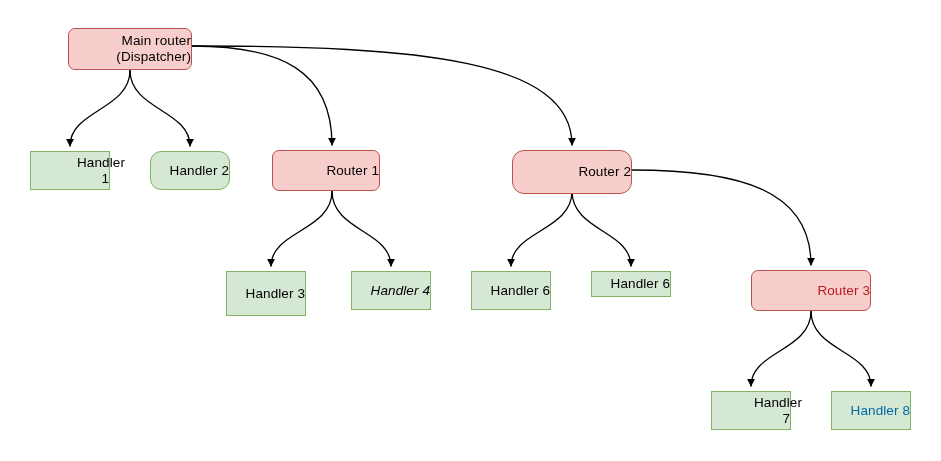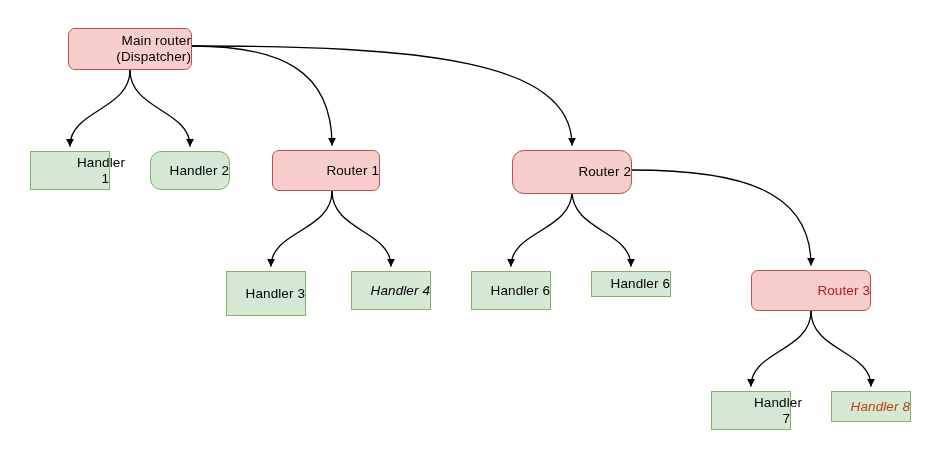--- a/index.html
+++ b/index.html
@@ -81,16 +81,16 @@
       <div class="node handler" style="left: 30px; top: 151px; width: 80px; height: 39px; background: rgb(213, 232, 212); border-color: rgb(130, 179, 102); color: rgb(0, 0, 0); padding-left: 46px;"><span class="node-label">Handler 1</span></div>
       <div class="node handler" style="left: 150px; top: 151px; width: 80px; height: 39px; background: rgb(213, 232, 212); border-color: rgb(130, 179, 102); color: rgb(0, 0, 0); border-radius: 11px;"><span class="node-label">Handler 2</span></div>
       <div class="node router" style="left: 272px; top: 150px; width: 108px; height: 41px; background: rgb(248, 206, 204); border-color: rgb(184, 84, 80); color: rgb(0, 0, 0);"><span class="node-label">Router 1</span></div>
       <div class="node router" style="left: 512px; top: 150px; width: 120px; height: 44px; background: rgb(248, 206, 204); border-color: rgb(184, 84, 80); color: rgb(0, 0, 0); border-radius: 12px;"><span class="node-label">Router 2</span></div>
       <div class="node handler" style="left: 226px; top: 271px; width: 80px; height: 45px; background: rgb(213, 232, 212); border-color: rgb(130, 179, 102); color: rgb(0, 0, 0);"><span class="node-label">Handler 3</span></div>
       <div class="node handler" style="left: 351px; top: 271px; width: 80px; height: 39px; background: rgb(213, 232, 212); border-color: rgb(130, 179, 102); color: rgb(0, 0, 0); font-style: italic;"><span class="node-label">Handler 4</span></div>
       <div class="node handler" style="left: 471px; top: 271px; width: 80px; height: 39px; background: rgb(213, 232, 212); border-color: rgb(130, 179, 102); color: rgb(0, 0, 0);"><span class="node-label">Handler 6</span></div>
       <div class="node handler" style="left: 591px; top: 271px; width: 80px; height: 26px; background: rgb(213, 232, 212); border-color: rgb(130, 179, 102); color: rgb(0, 0, 0);"><span class="node-label">Handler 6</span></div>
       <div class="node router" style="left: 751px; top: 270px; width: 120px; height: 41px; background: rgb(248, 206, 204); border-color: rgb(184, 84, 80); color: #b91c1c;"><span class="node-label">Router 3</span></div>
       <div class="node handler" style="left: 711px; top: 391px; width: 80px; height: 39px; background: rgb(213, 232, 212); border-color: rgb(130, 179, 102); color: rgb(0, 0, 0); padding-left: 42px;"><span class="node-label">Handler 7</span></div>
-      <div class="node handler" style="left: 831px; top: 391px; width: 80px; height: 31px; background: rgb(213, 232, 212); border-color: rgb(130, 179, 102); color: #c2410c; font-style: italic;"><span class="node-label">Handler 8</span></div>
+      <div class="node handler" style="left: 831px; top: 391px; width: 80px; height: 39px; background: rgb(213, 232, 212); border-color: rgb(130, 179, 102); color: #0369a1;"><span class="node-label">Handler 8</span></div>
     </div>
 
 </div>
 
 </body></html>

